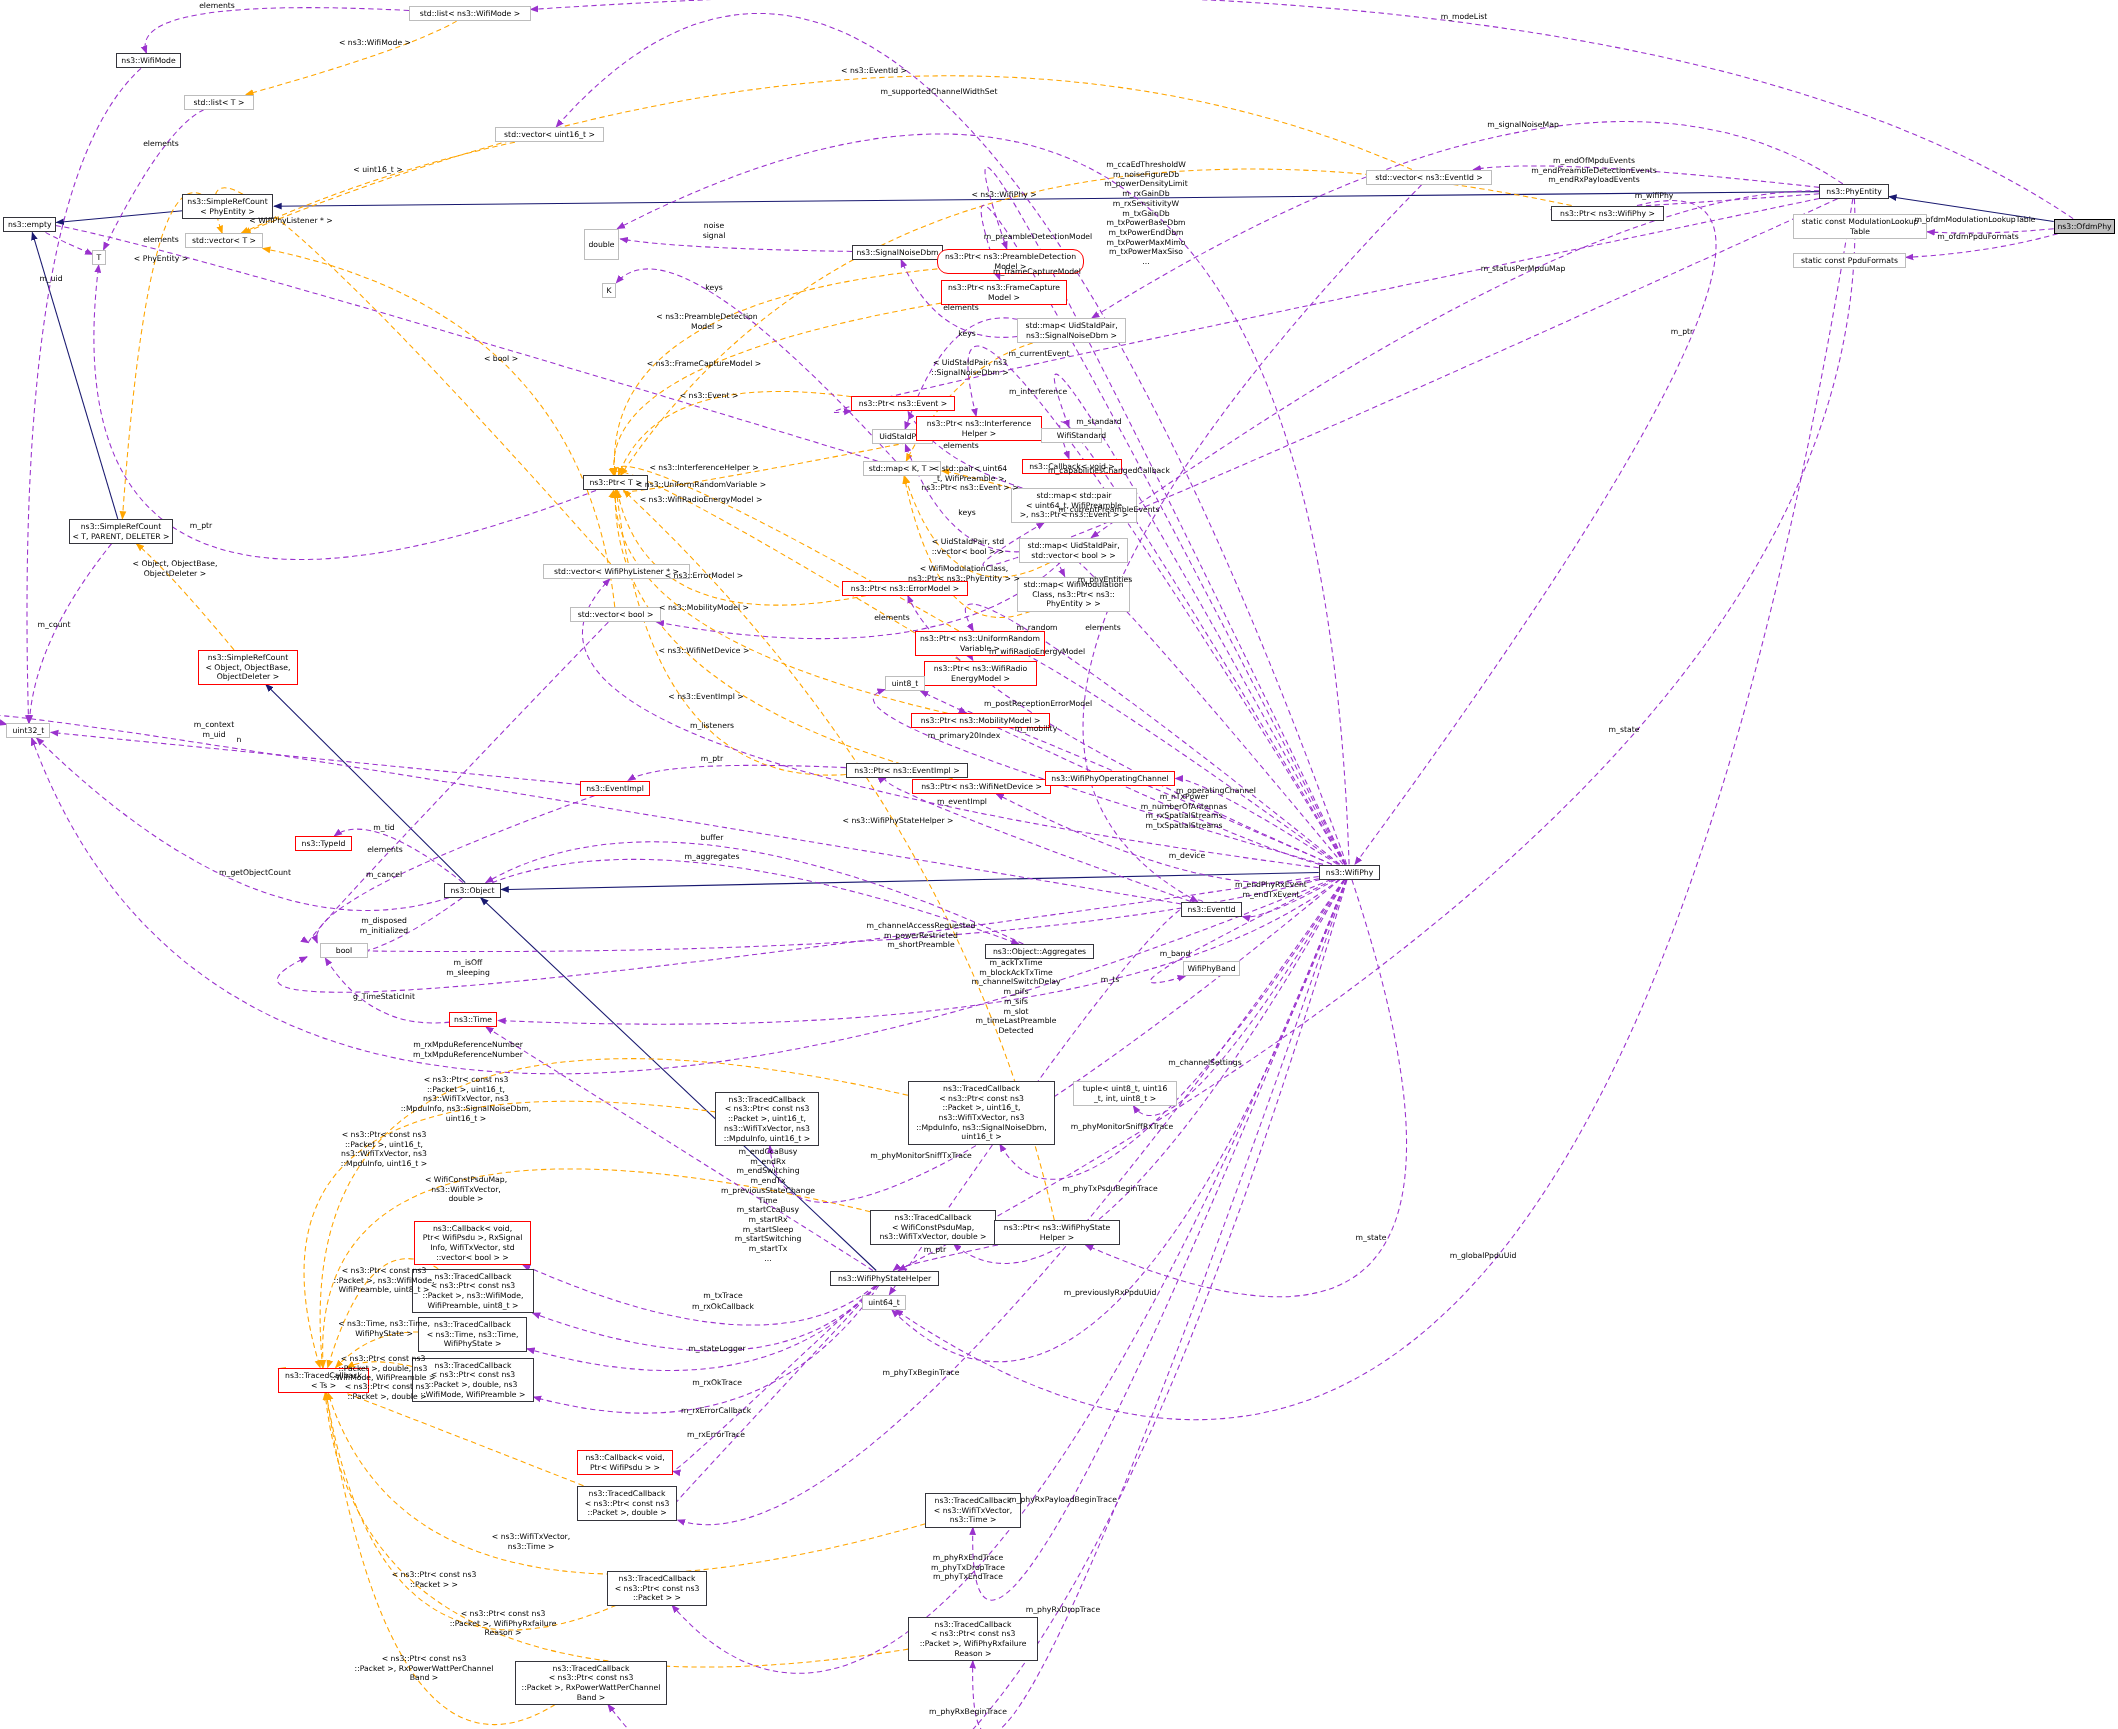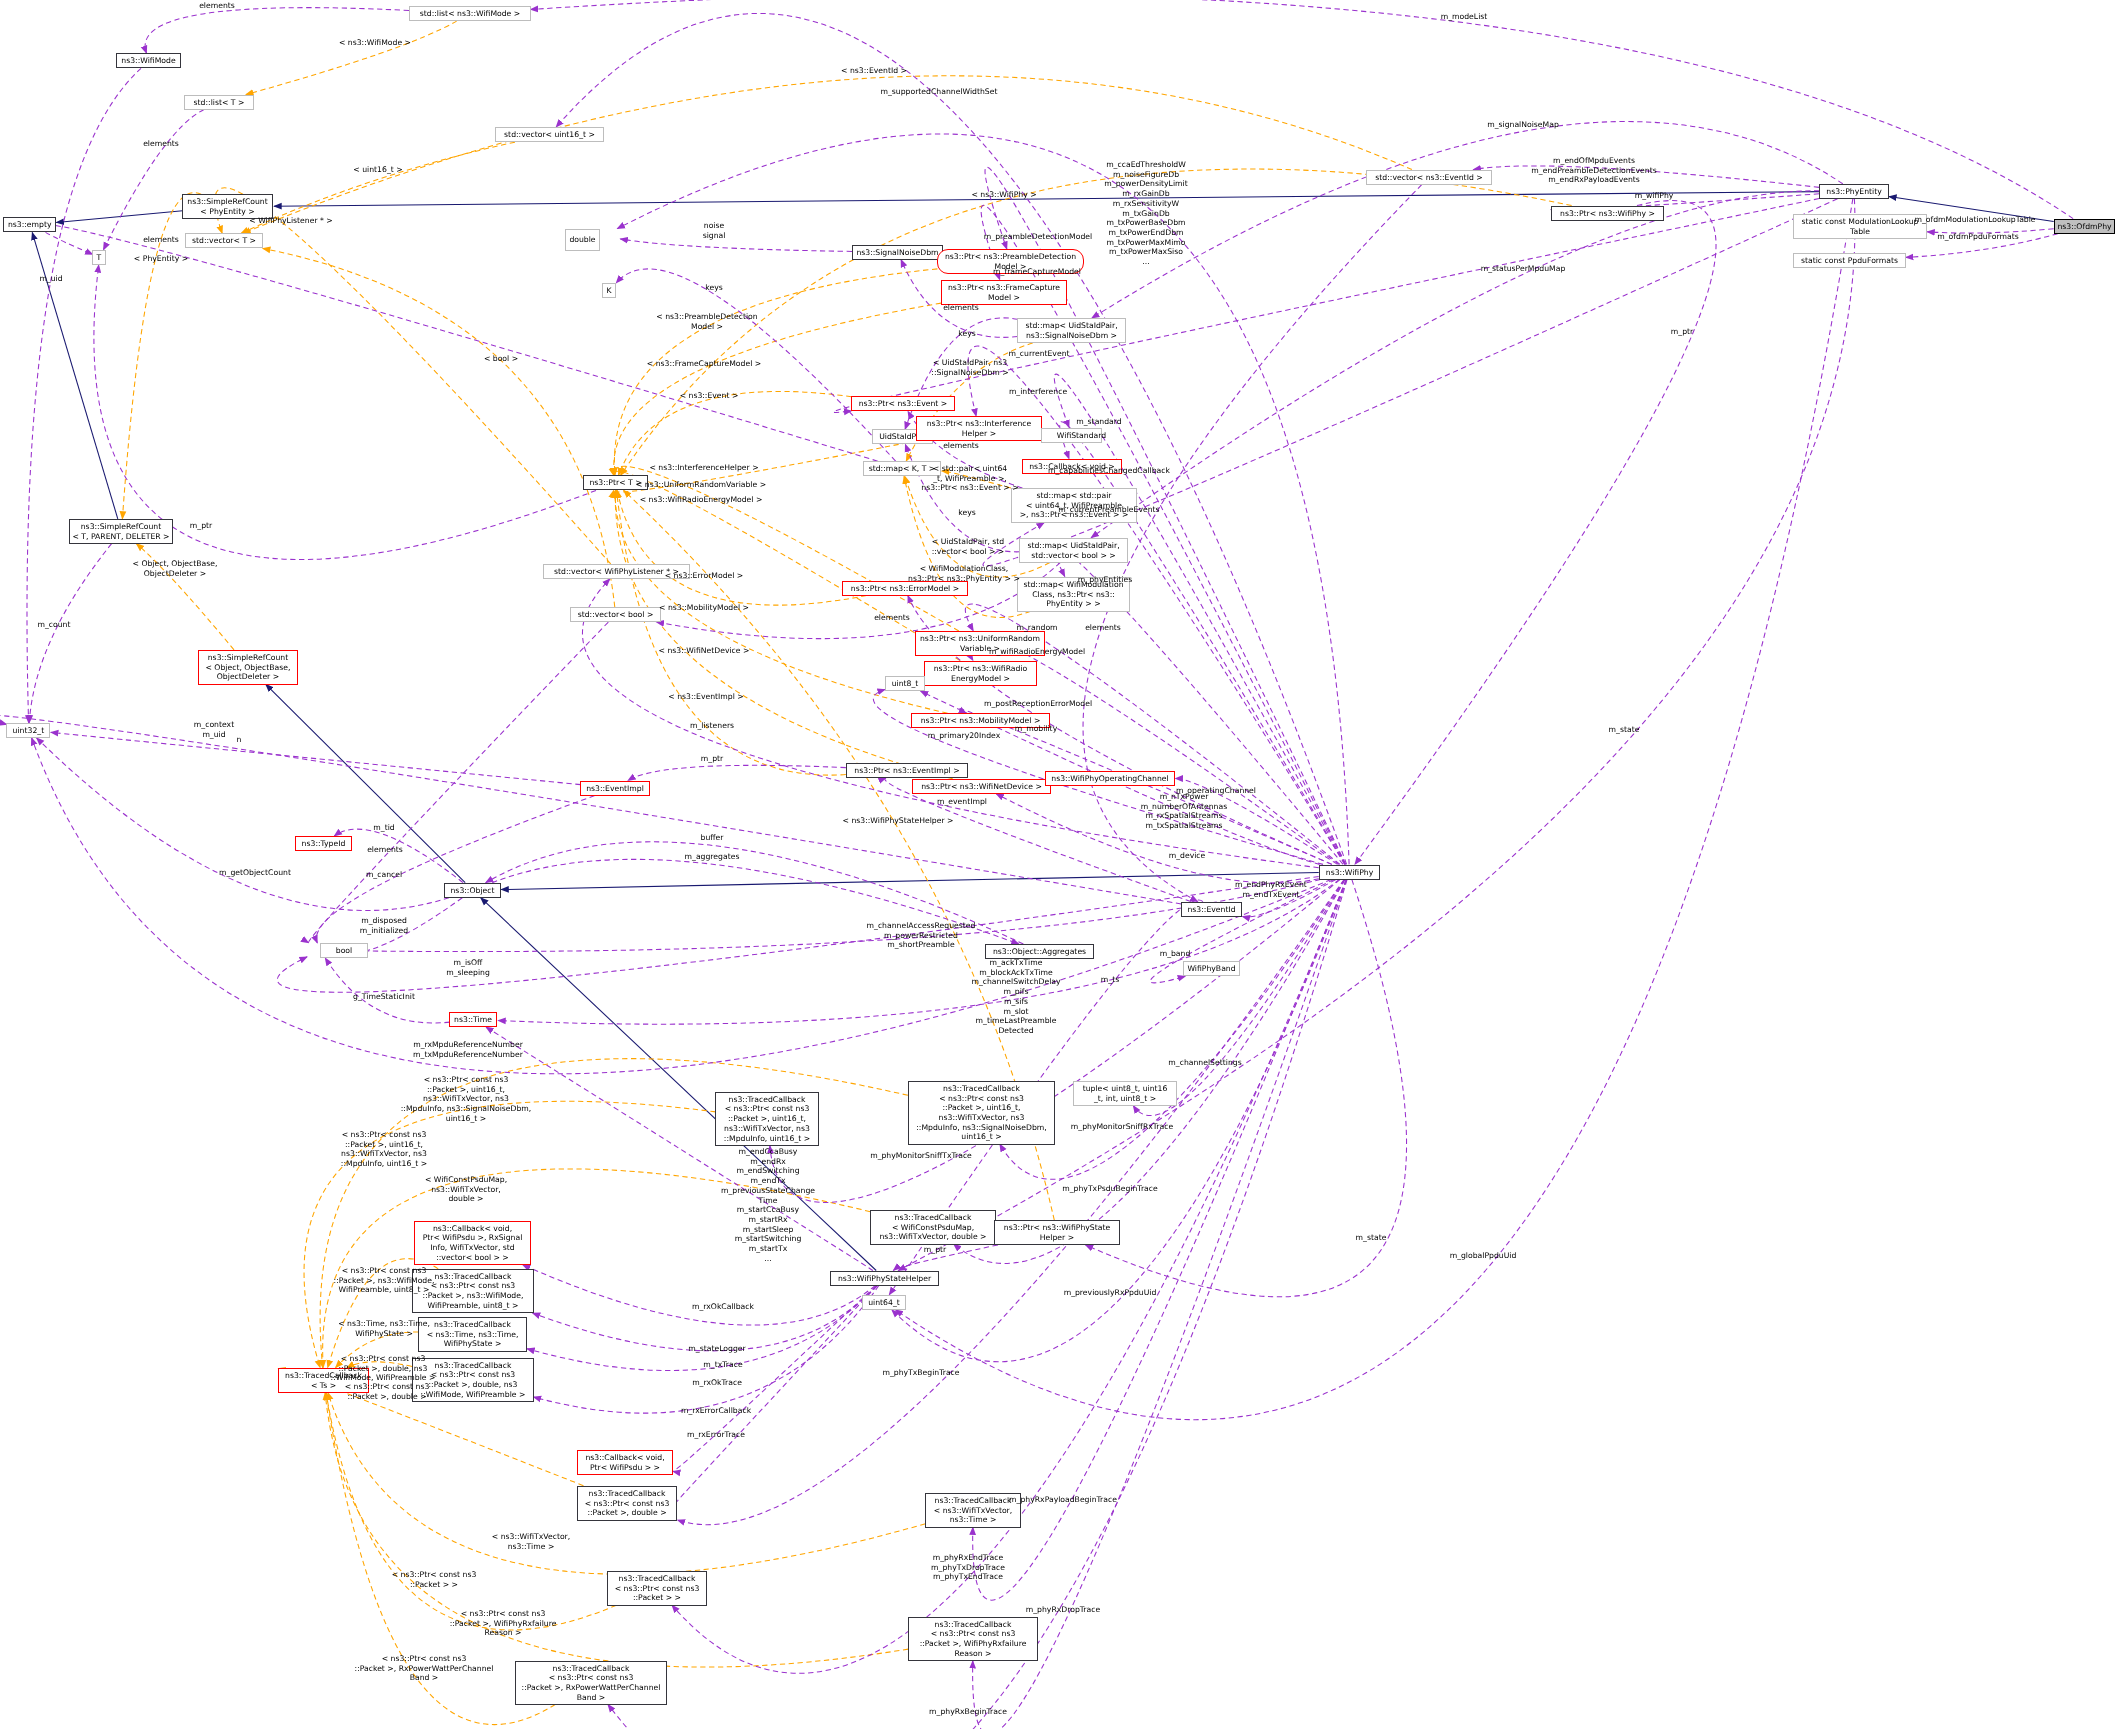--- a/index.html
+++ b/index.html
@@ -167,21 +167,21 @@
       <div class="node gray" style="left: 92px; top: 250px; width: 13.8px; height: 15px;">T</div>
       <div class="node gray" style="left: 185px; top: 233px; width: 78px; height: 15px;">std::vector&lt; T &gt;</div>
       <div class="node gray" style="left: 495px; top: 127px; width: 109px; height: 15px;">std::vector&lt; uint16_t &gt;</div>
       <div class="node gray" style="left: 1366px; top: 170px; width: 126px; height: 15px;">std::vector&lt; ns3::EventId &gt;</div>
       <div class="node black" style="left: 1551px; top: 206px; width: 113px; height: 15px;">ns3::Ptr&lt; ns3::WifiPhy &gt;</div>
       <div class="node black" style="left: 1819px; top: 184px; width: 70px; height: 15px;">ns3::PhyEntity</div>
       <div class="node main" style="left: 2054px; top: 219px; width: 61px; height: 15px;">ns3::OfdmPhy</div>
       <div class="node gray" style="left: 1793px; top: 214px; width: 134px; height: 25px;">static const ModulationLookup
 Table</div>
       <div class="node gray" style="left: 1793px; top: 253px; width: 113px; height: 15px;">static const PpduFormats</div>
-      <div class="node gray" style="left: 565px; top: 229px; width: 35px; height: 22px;">double</div>
+      <div class="node gray" style="left: 584px; top: 229px; width: 35px; height: 31px;">double</div>
       <div class="node gray" style="left: 602px; top: 283px; width: 13.8px; height: 15px;">K</div>
       <div class="node black" style="left: 583px; top: 475px; width: 65px; height: 15px;">ns3::Ptr&lt; T &gt;</div>
       <div class="node gray" style="left: 543px; top: 564px; width: 147px; height: 15px;">std::vector&lt; WifiPhyListener * &gt;</div>
       <div class="node gray" style="left: 570px; top: 607px; width: 91px; height: 15px;">std::vector&lt; bool &gt;</div>
       <div class="node red" style="left: 580px; top: 781px; width: 70px; height: 15px;">ns3::EventImpl</div>
       <div class="node black" style="left: 852px; top: 245px; width: 91px; height: 15px;">ns3::SignalNoiseDbm</div>
       <div class="node red" style="left: 937px; top: 249px; width: 147px; height: 25px; border-radius: 11px;">ns3::Ptr&lt; ns3::PreambleDetection
 Model &gt;</div>
       <div class="node red" style="left: 941px; top: 280px; width: 126px; height: 25px;">ns3::Ptr&lt; ns3::FrameCapture
 Model &gt;</div>
@@ -389,21 +389,21 @@
 Detected</div>
       <div class="elabel" style="left: 468px; top: 968px;">m_isOff
 m_sleeping</div>
       <div class="elabel" style="left: 1205px; top: 1063px;">m_channelSettings</div>
       <div class="elabel" style="left: 1122px; top: 1127px;">m_phyMonitorSniffRxTrace</div>
       <div class="elabel" style="left: 921px; top: 1156px;">m_phyMonitorSniffTxTrace</div>
       <div class="elabel" style="left: 1110px; top: 1189px;">m_phyTxPsduBeginTrace</div>
       <div class="elabel" style="left: 1371px; top: 1238px;">m_state</div>
       <div class="elabel" style="left: 1110px; top: 1293px;">m_previouslyRxPpduUid</div>
       <div class="elabel" style="left: 723px; top: 1307px;">m_rxOkCallback</div>
-      <div class="elabel" style="left: 723px; top: 1365px; text-align: right;">m_txTrace</div>
+      <div class="elabel" style="left: 723px; top: 1296px; text-align: right;">m_txTrace</div>
       <div class="elabel" style="left: 717px; top: 1349px;">m_stateLogger</div>
       <div class="elabel" style="left: 717px; top: 1383px;">m_rxOkTrace</div>
       <div class="elabel" style="left: 716px; top: 1411px;">m_rxErrorCallback</div>
       <div class="elabel" style="left: 716px; top: 1435px;">m_rxErrorTrace</div>
       <div class="elabel" style="left: 768px; top: 1205px;">m_endCcaBusy
 m_endRx
 m_endSwitching
 m_endTx
 m_previousStateChange
 Time

